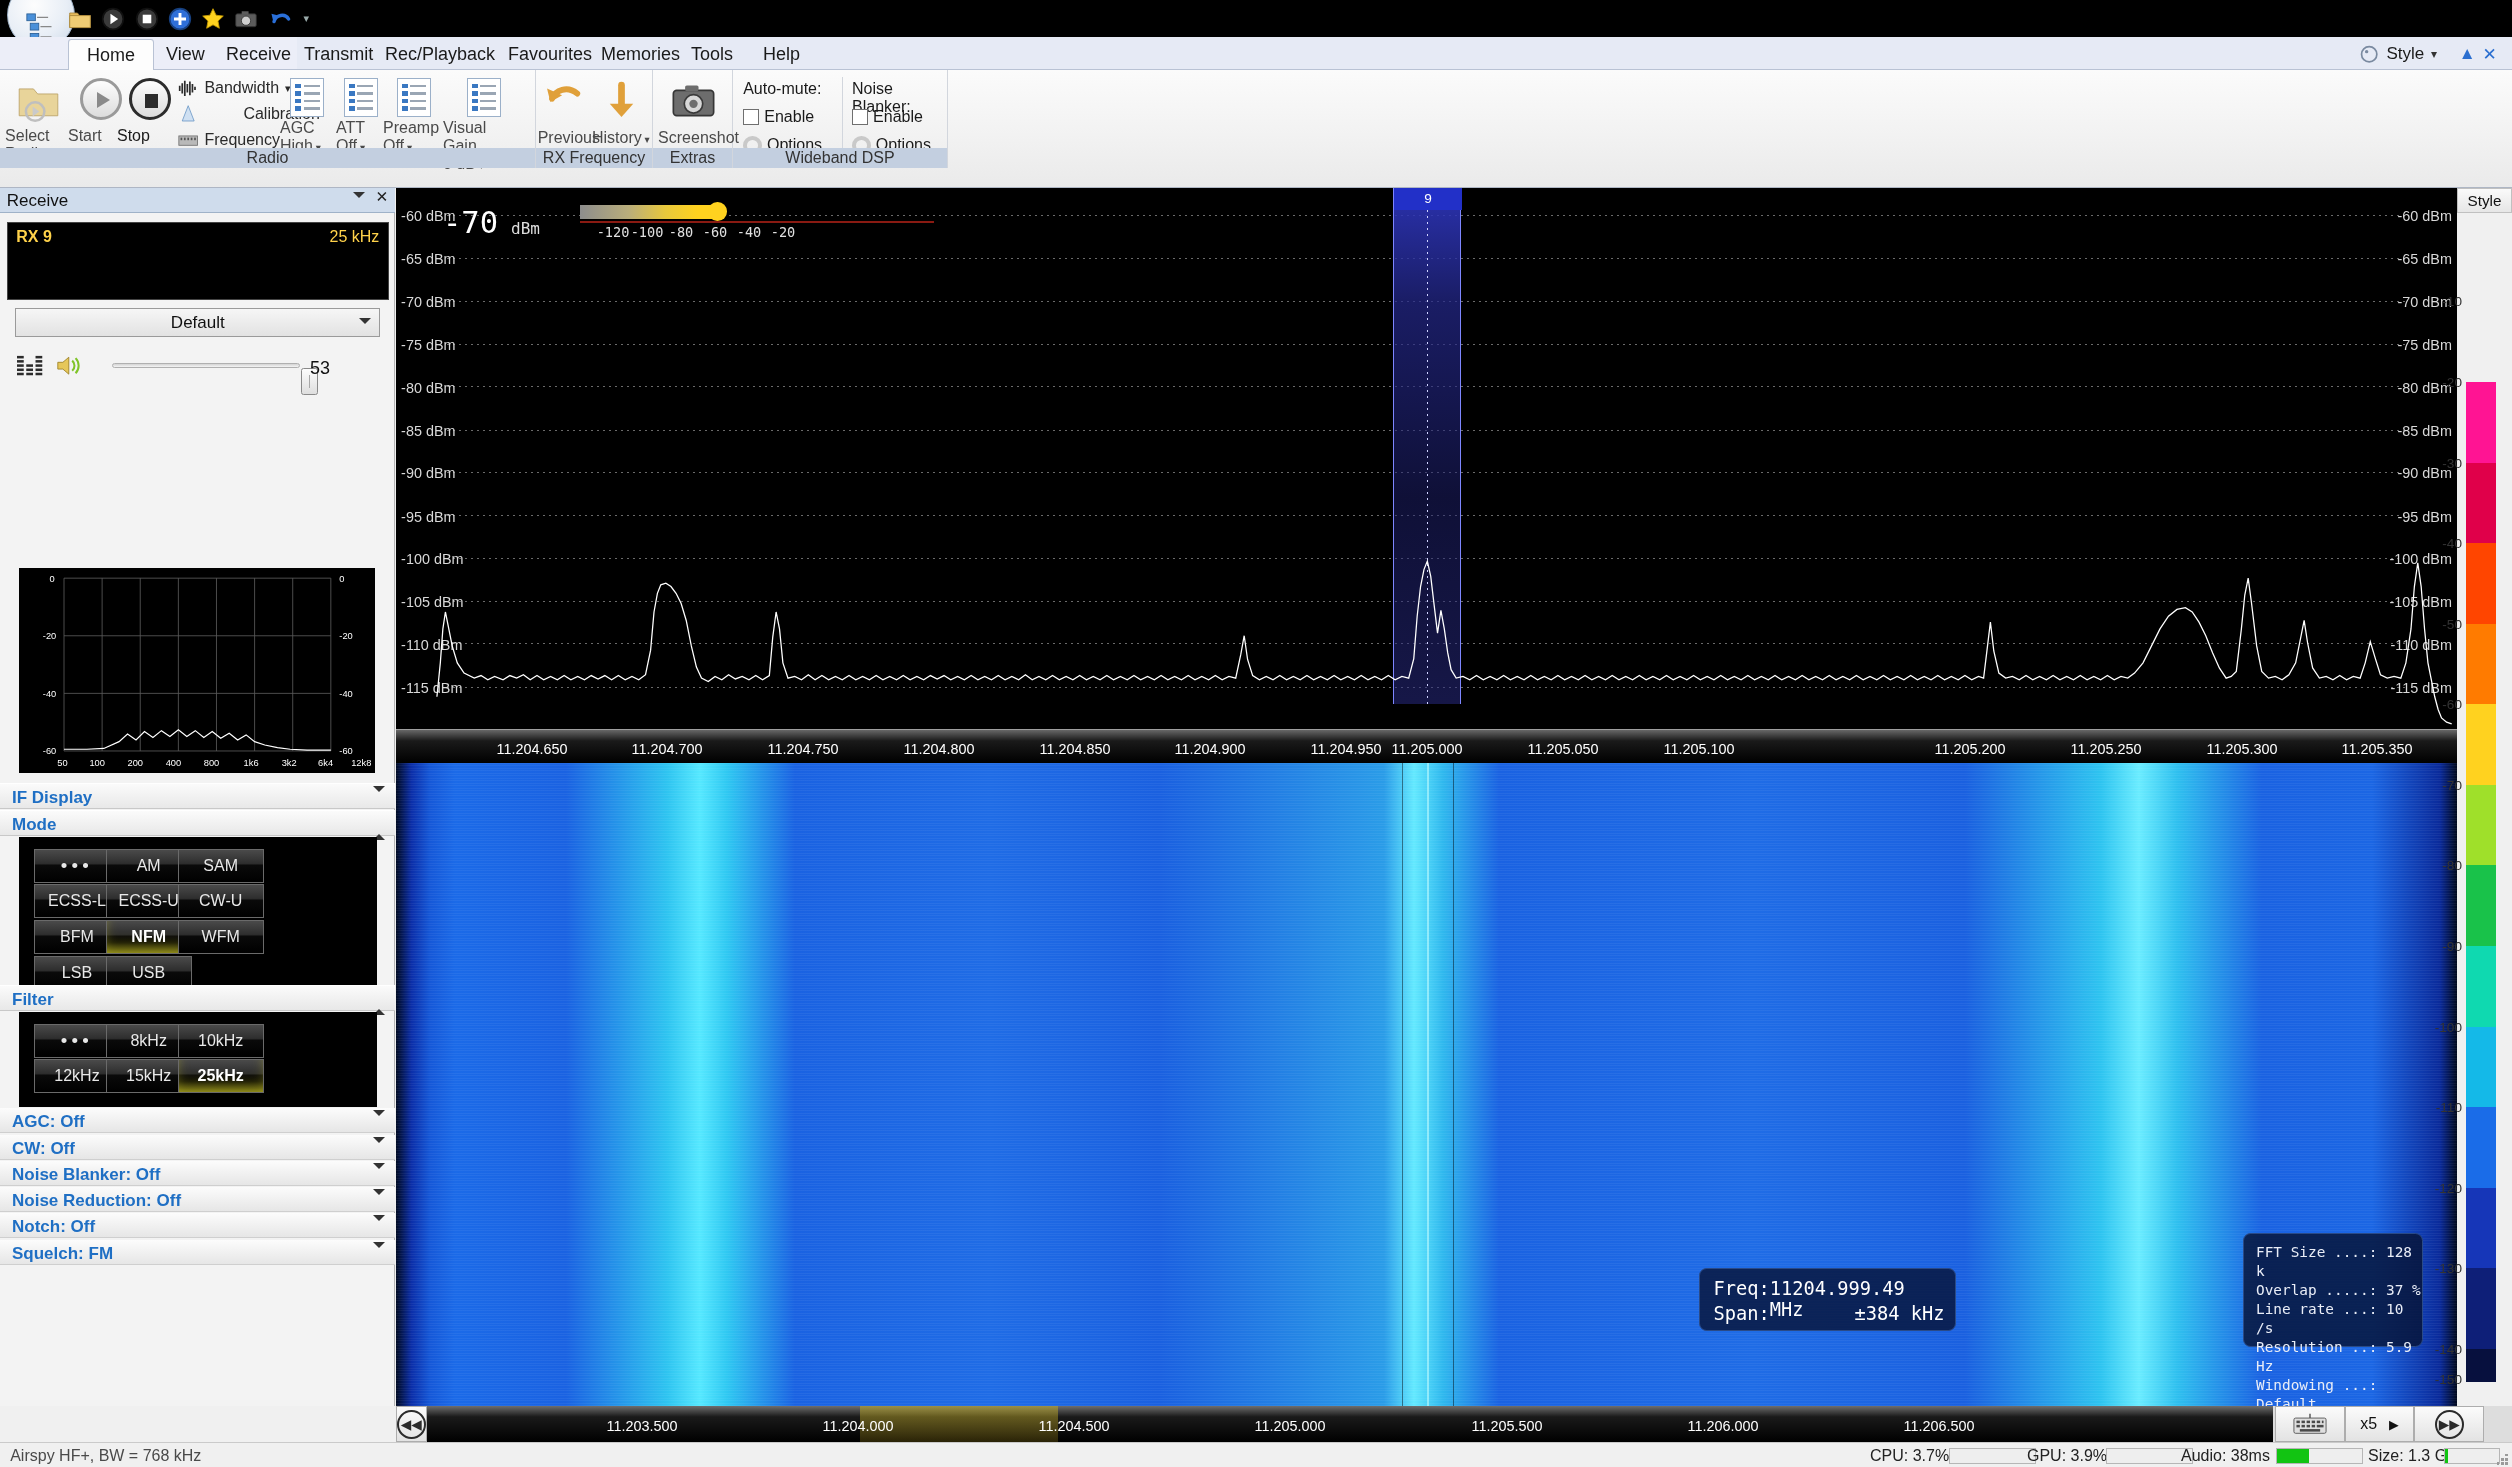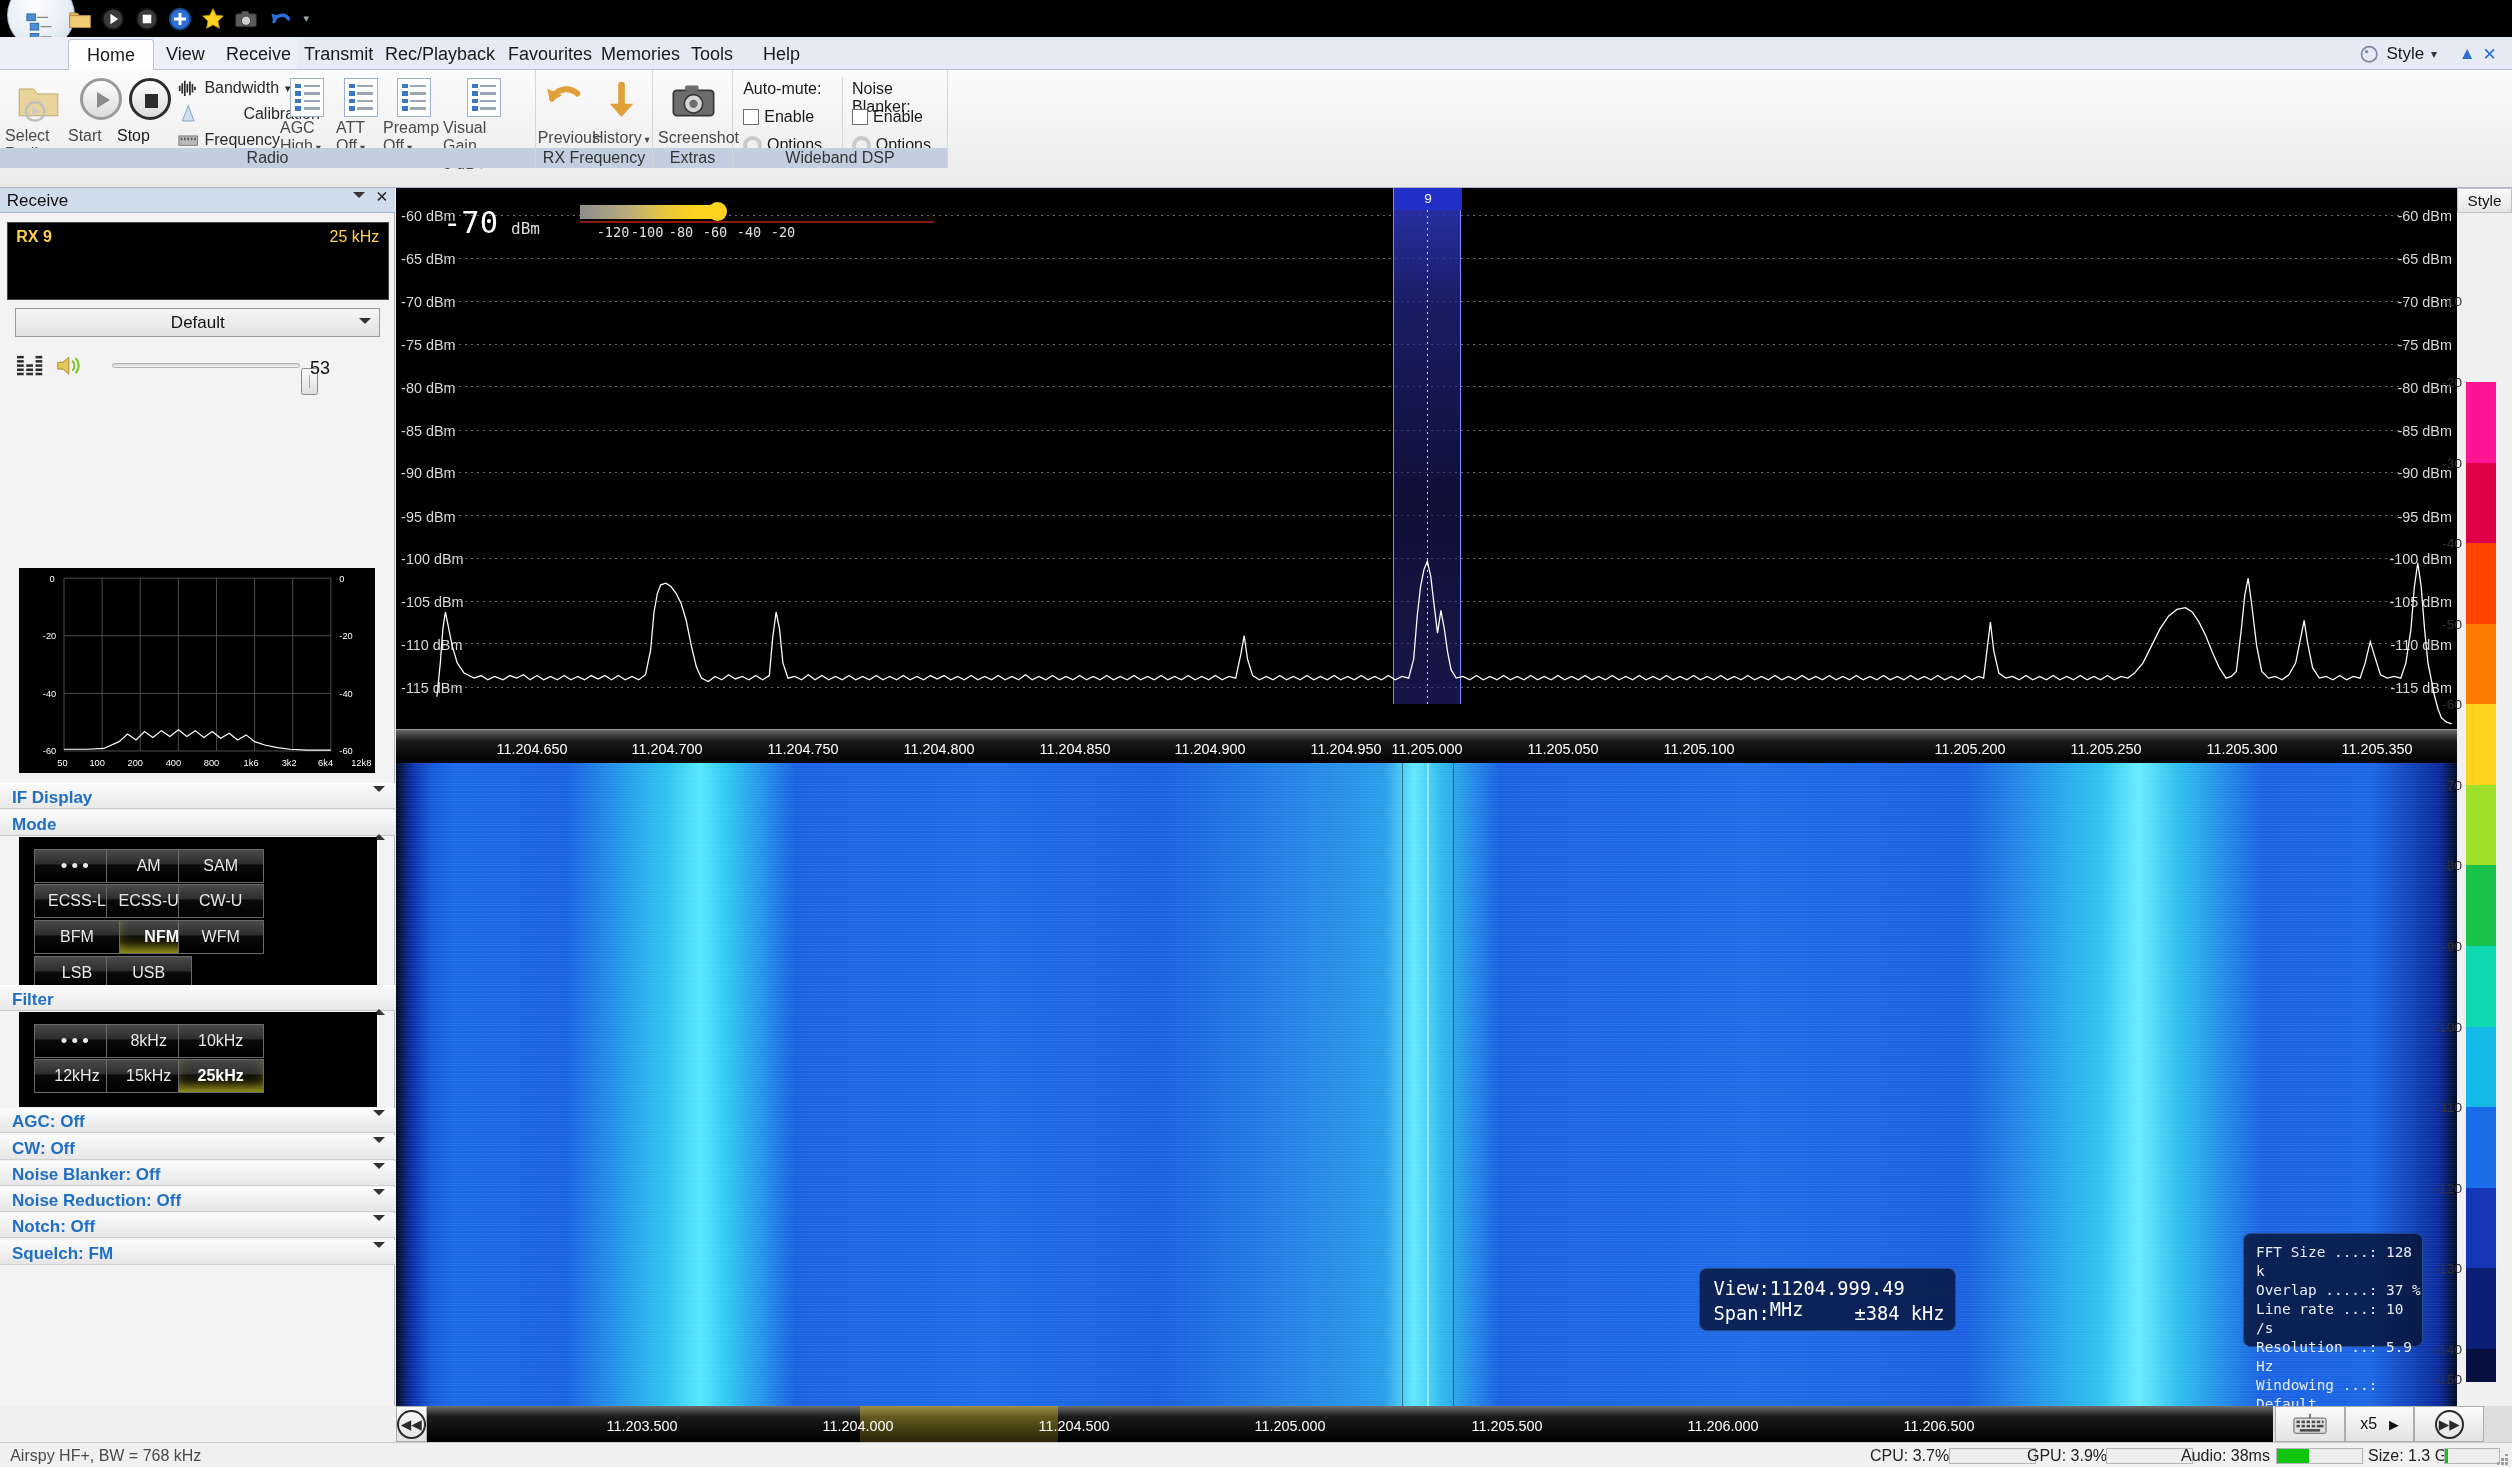--- a/index.html
+++ b/index.html
@@ -586,21 +586,21 @@
   </div>
 
   <div class="padblack" style="top:649px; width:358px; height:148px;">
     <div class="mbtn" style="left:15.3px;  top:12px;"><span class="dots">•••</span></div>
     <div class="mbtn" style="left:87px; top:12px;">AM</div>
     <div class="mbtn" style="left:159px; top:12px;">SAM</div>
     <div class="mbtn" style="left:15.3px;  top:47px;">ECSS-L</div>
     <div class="mbtn" style="left:87px; top:47px;">ECSS-U</div>
     <div class="mbtn" style="left:159px; top:47px;">CW-U</div>
     <div class="mbtn" style="left:15.3px;  top:83px;">BFM</div>
-    <div class="mbtn sel" style="left:100px; top:83px;">NFM</div>
+    <div class="mbtn sel" style="left:87px; top:83px;">NFM</div>
     <div class="mbtn" style="left:159px; top:83px;">WFM</div>
     <div class="mbtn" style="left:15.3px;  top:119px;">LSB</div>
     <div class="mbtn" style="left:87px; top:119px;">USB</div>
   </div>
 
   <div class="sectionbar" style="top:797px;">
     <span class="st">Filter</span>
     <span class="sc"><span class="cup"></span></span>
   </div>
 
@@ -735,21 +735,21 @@
            #2ec4f0 1705px, #6aecff 1743px, #2fc0ef 1781px,
            #1a62e2 1866px, #1b66e4 1976px, #0a2a9a 2044px, #00081c 2061px);">
     <div style="position:absolute;inset:0;opacity:.10;
       background:repeating-linear-gradient(0deg, rgba(255,255,255,.5) 0 0.8px, transparent 0.8px 2.5px);"></div>
     <div style="position:absolute;left:1006px;top:0;width:0.8px;height:643px;background:rgba(0,0,0,.45);"></div>
     <div style="position:absolute;left:1057px;top:0;width:0.8px;height:643px;background:rgba(0,0,0,.45);"></div>
     <div style="position:absolute;left:1031px;top:0;width:1.7px;height:643px;background:rgba(200,255,255,.55);"></div>
 
     <div class="freqbox">
       <div class="r" style="top:8.5px;">
-        <span>View:</span>
+        <span>Freq:</span>
         <span>11204.999.49 MHz</span>
       </div>
       <div class="r" style="top:34px;">
         <span>Span:</span>
         <span>±384 kHz</span>
       </div>
     </div>
 
     <div class="fftbox">
       <div><span>FFT Size ....:</span> <span>128 k</span></div>

